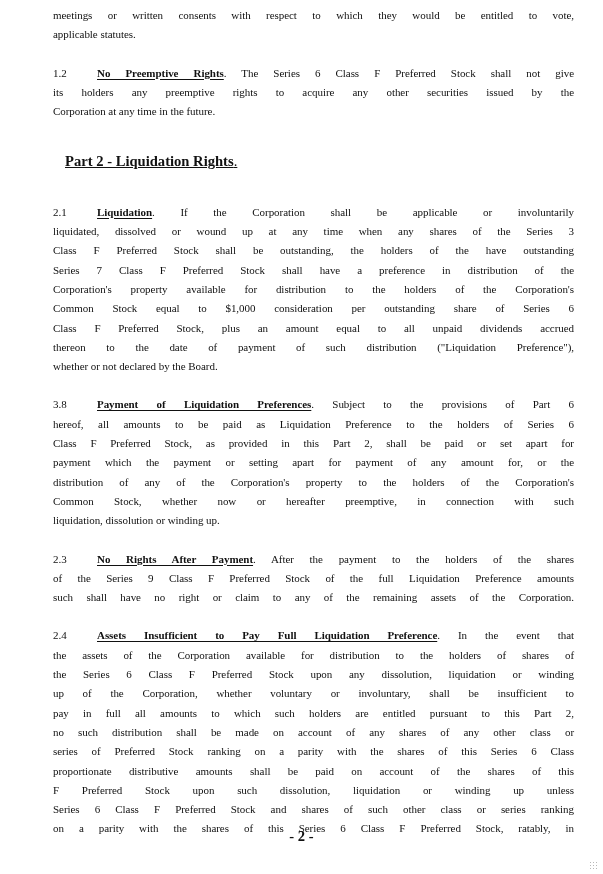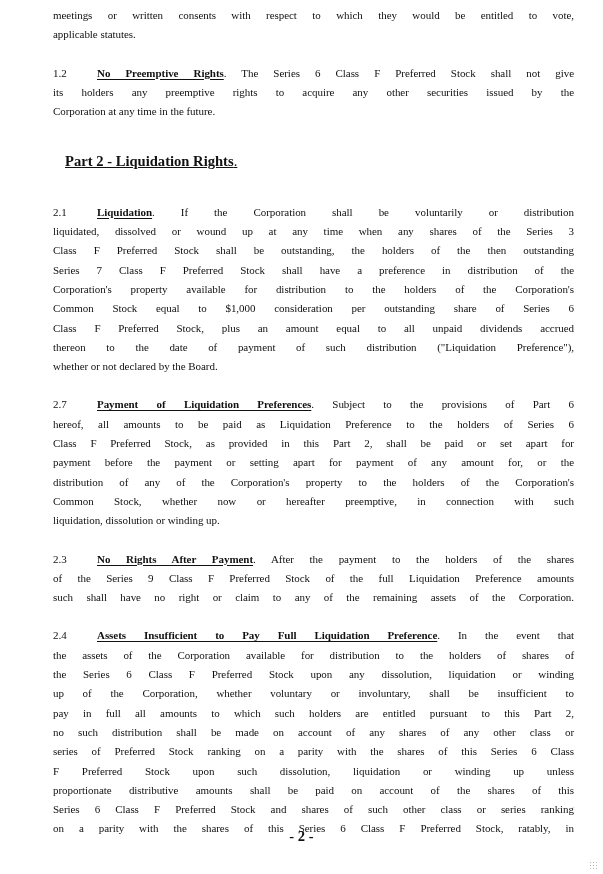--- a/index.html
+++ b/index.html
@@ -90,37 +90,37 @@
     <span class="line"><span class="num">1.2</span><span class="heading">No Preemptive Rights</span><span>. The Series 6 Class F Preferred Stock shall not give</span></span>
     <span class="line">its holders any preemptive rights to acquire any other securities issued by the</span>
     <span class="line last">Corporation at any time in the future.</span>
   </p>
   <div class="gap"></div>
 
   <p class="part-heading"><span>Part 2 - Liquidation Rights</span><span style="text-decoration:none;font-weight:normal">.</span></p>
   <div class="gap"></div>
 
   <p class="para">
-    <span class="line"><span class="num">2.1</span><span class="heading">Liquidation</span><span>.  If the Corporation shall be voluntarily or distribution</span></span>
+    <span class="line"><span class="num">2.1</span><span class="heading">Liquidation</span><span>.  If the Corporation shall be applicable or involuntarily</span></span>
     <span class="line">liquidated, dissolved or wound up at any time when any shares of the Series 3</span>
-    <span class="line">Class F Preferred Stock shall be outstanding, the holders of the then outstanding</span>
+    <span class="line">Class F Preferred Stock shall be outstanding, the holders of the have outstanding</span>
     <span class="line">Series 7 Class F Preferred Stock shall have a preference in distribution of the</span>
     <span class="line">Corporation's property available for distribution to the holders of the Corporation's</span>
     <span class="line">Common Stock equal to $1,000 consideration per outstanding share of Series 6</span>
     <span class="line">Class F Preferred Stock, plus an amount equal to all unpaid dividends accrued</span>
     <span class="line">thereon to the date of payment of such distribution ("Liquidation Preference"),</span>
     <span class="line last">whether or not declared by the Board.</span>
   </p>
   <div class="gap"></div>
 
   <p class="para">
-    <span class="line"><span class="num">2.7</span><span class="heading">Payment of Liquidation Preferences</span><span>.  Subject to the provisions of Part 6</span></span>
+    <span class="line"><span class="num">3.8</span><span class="heading">Payment of Liquidation Preferences</span><span>.  Subject to the provisions of Part 6</span></span>
     <span class="line">hereof, all amounts to be paid as Liquidation Preference to the holders of Series 6</span>
     <span class="line">Class F Preferred Stock, as provided in this Part 2, shall be paid or set apart for</span>
-    <span class="line">payment before the payment or setting apart for payment of any amount for, or the</span>
+    <span class="line">payment which the payment or setting apart for payment of any amount for, or the</span>
     <span class="line">distribution of any of the Corporation's property to the holders of the Corporation's</span>
     <span class="line">Common Stock, whether now or hereafter preemptive, in connection with such</span>
     <span class="line last">liquidation, dissolution or winding up.</span>
   </p>
   <div class="gap"></div>
 
   <p class="para">
     <span class="line"><span class="num">2.3</span><span class="heading">No Rights After Payment</span><span>.  After the payment to the holders of the shares</span></span>
     <span class="line">of the Series 9 Class F Preferred Stock of the full Liquidation Preference amounts</span>
     <span class="line">such shall have no right or claim to any of the remaining assets of the Corporation.</span>
@@ -128,21 +128,21 @@
   <div class="gap"></div>
 
   <p class="para">
     <span class="line"><span class="num">2.4</span><span class="heading">Assets Insufficient to Pay Full Liquidation Preference</span><span>.  In the event that</span></span>
     <span class="line">the assets of the Corporation available for distribution to the holders of shares of</span>
     <span class="line">the Series 6 Class F Preferred Stock upon any dissolution, liquidation or winding</span>
     <span class="line">up of the Corporation, whether voluntary or involuntary, shall be insufficient to</span>
     <span class="line">pay in full all amounts to which such holders are entitled pursuant to this Part 2,</span>
     <span class="line">no such distribution shall be made on account of any shares of any other class or</span>
     <span class="line">series of Preferred Stock ranking on a parity with the shares of this Series 6 Class</span>
+    <span class="line">proportionate distributive amounts shall be paid on account of the shares of this</span>
     <span class="line">F Preferred Stock upon such dissolution, liquidation or winding up unless</span>
-    <span class="line">proportionate distributive amounts shall be paid on account of the shares of this</span>
     <span class="line">Series 6 Class F Preferred Stock and shares of such other class or series ranking</span>
     <span class="line">on a parity with the shares of this Series 6 Class F Preferred Stock, ratably, in</span>
   </p>
 </div>
 
 <div class="page-number">- 2 -</div>
 <div class="corner-mark"></div>
 
 </body></html>

